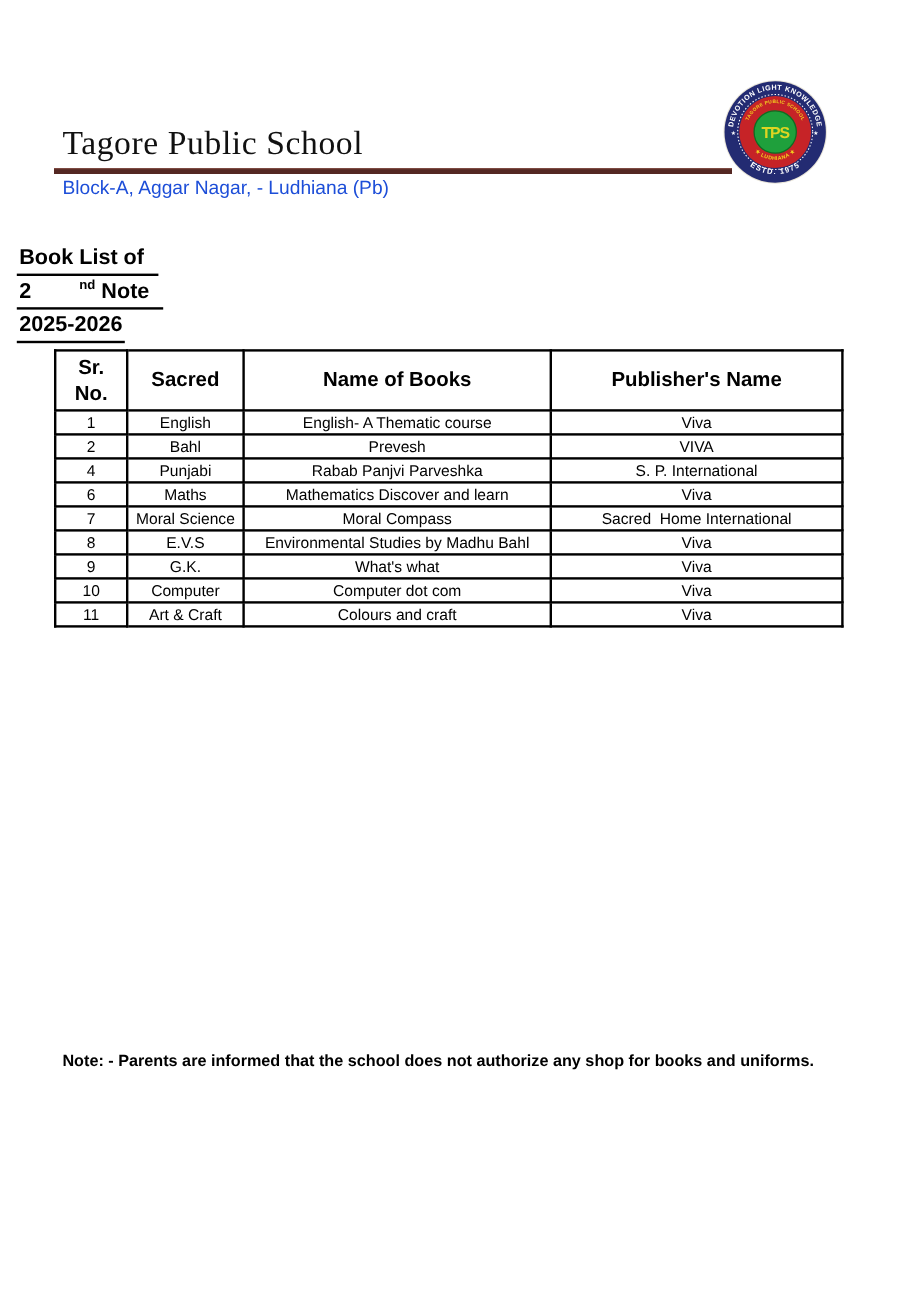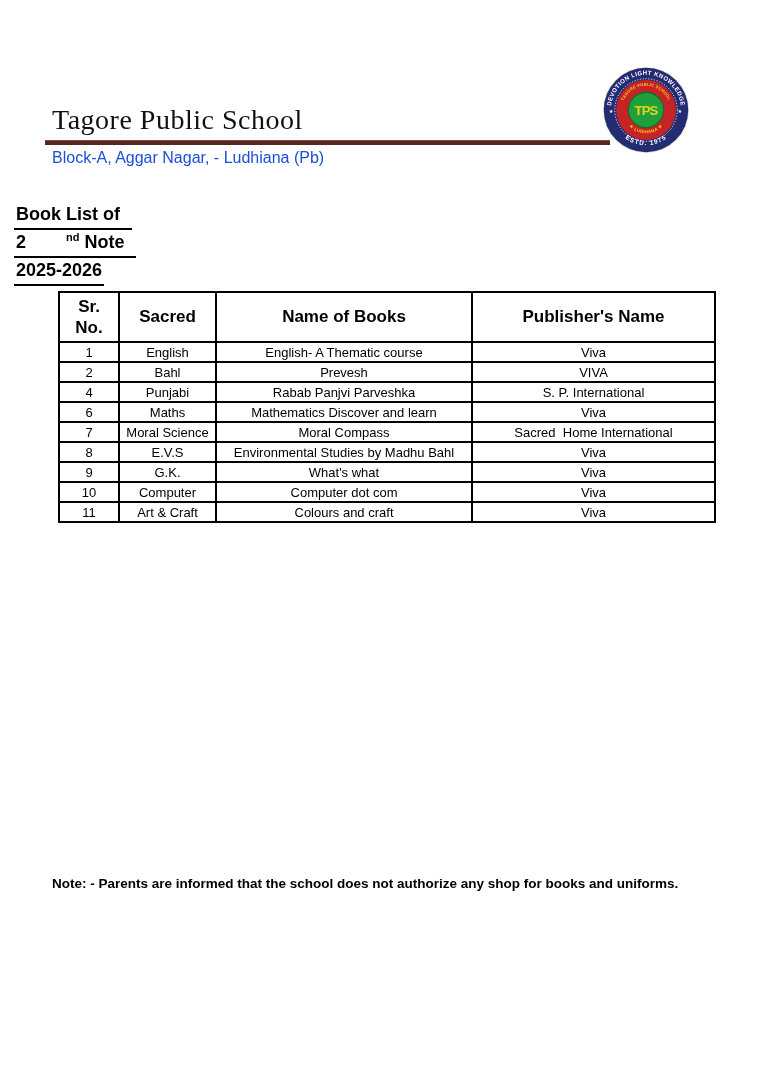--- a/index.html
+++ b/index.html
@@ -67,21 +67,21 @@
   .title-line sup {
     font-size: 11px;
     vertical-align: super;
     line-height: 0;
     padding-left: 40px;
   }
 
   
   .table-wrap {
     position: absolute;
-    left: 58px; top: 291px;
+    left: 45px; top: 291px;
     width: 548px;
   }
   table.booklist {
     border-collapse: collapse;
     table-layout: fixed;
     width: 656px;
   }
   table.booklist th, table.booklist td {
     border: 2px solid #000;
     text-align: center;

